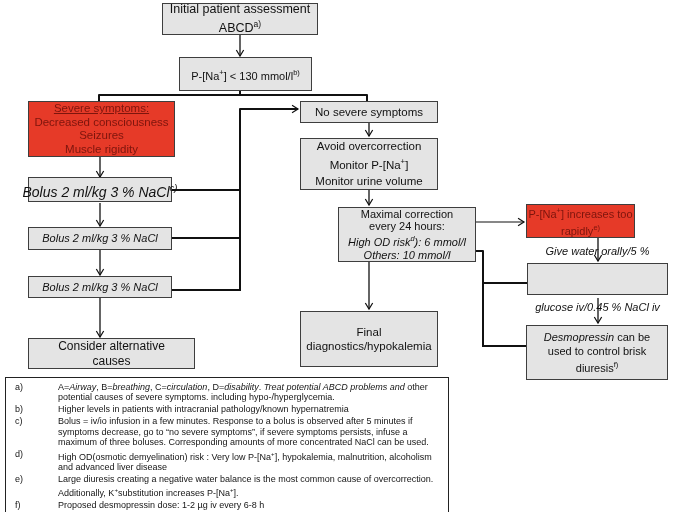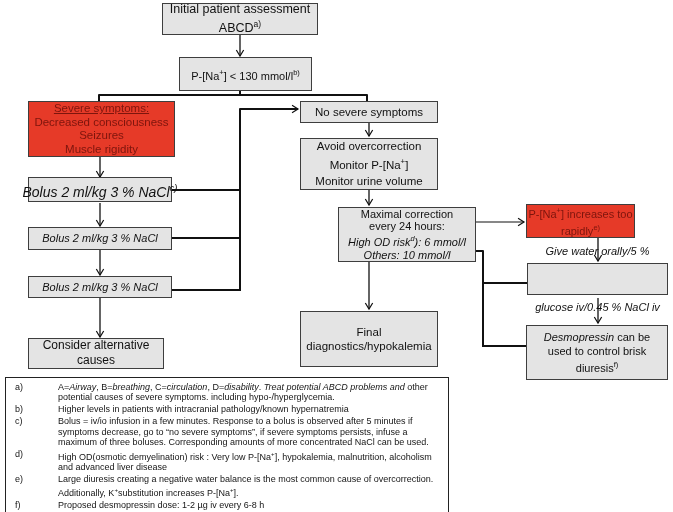--- a/index.html
+++ b/index.html
@@ -93,21 +93,21 @@
       </div>
       <div class="node" style="left: 28px; top: 177px; width: 144px; height: 25px; font-size: 14px; line-height: 13px;">
         <div class="nline"><span class="it">Bolus 2 ml/kg 3 % NaCl</span><span class="sup it">c)</span></div>
       </div>
       <div class="node" style="left: 28px; top: 227px; width: 144px; height: 23px; font-size: 11px; line-height: 13px;">
         <div class="nline"><span class="it">Bolus 2 ml/kg 3 % NaCl</span></div>
       </div>
       <div class="node" style="left: 28px; top: 276px; width: 144px; height: 22px; font-size: 11px; line-height: 13px;">
         <div class="nline"><span class="it">Bolus 2 ml/kg 3 % NaCl</span></div>
       </div>
-      <div class="node" style="left: 28px; top: 338px; width: 136px; height: 31px; font-size: 12px; line-height: 14.5px; justify-content: flex-end;">
+      <div class="node" style="left: 28px; top: 338px; width: 167px; height: 31px; font-size: 12px; line-height: 14.5px;">
         <div class="nline"><span>Consider alternative</span></div>
         <div class="nline"><span>causes</span></div>
       </div>
       <div class="node" style="left: 300px; top: 101px; width: 138px; height: 22px; font-size: 11.5px; line-height: 13px;">
         <div class="nline"><span>No severe symptoms</span></div>
       </div>
       <div class="node" style="left: 300px; top: 138px; width: 138px; height: 52px; font-size: 11.5px; line-height: 15.5px;">
         <div class="nline"><span>Avoid overcorrection</span></div>
         <div class="nline"><span>Monitor P-[Na</span><span class="sup">+</span><span>]</span></div>
         <div class="nline"><span>Monitor urine volume</span></div>

